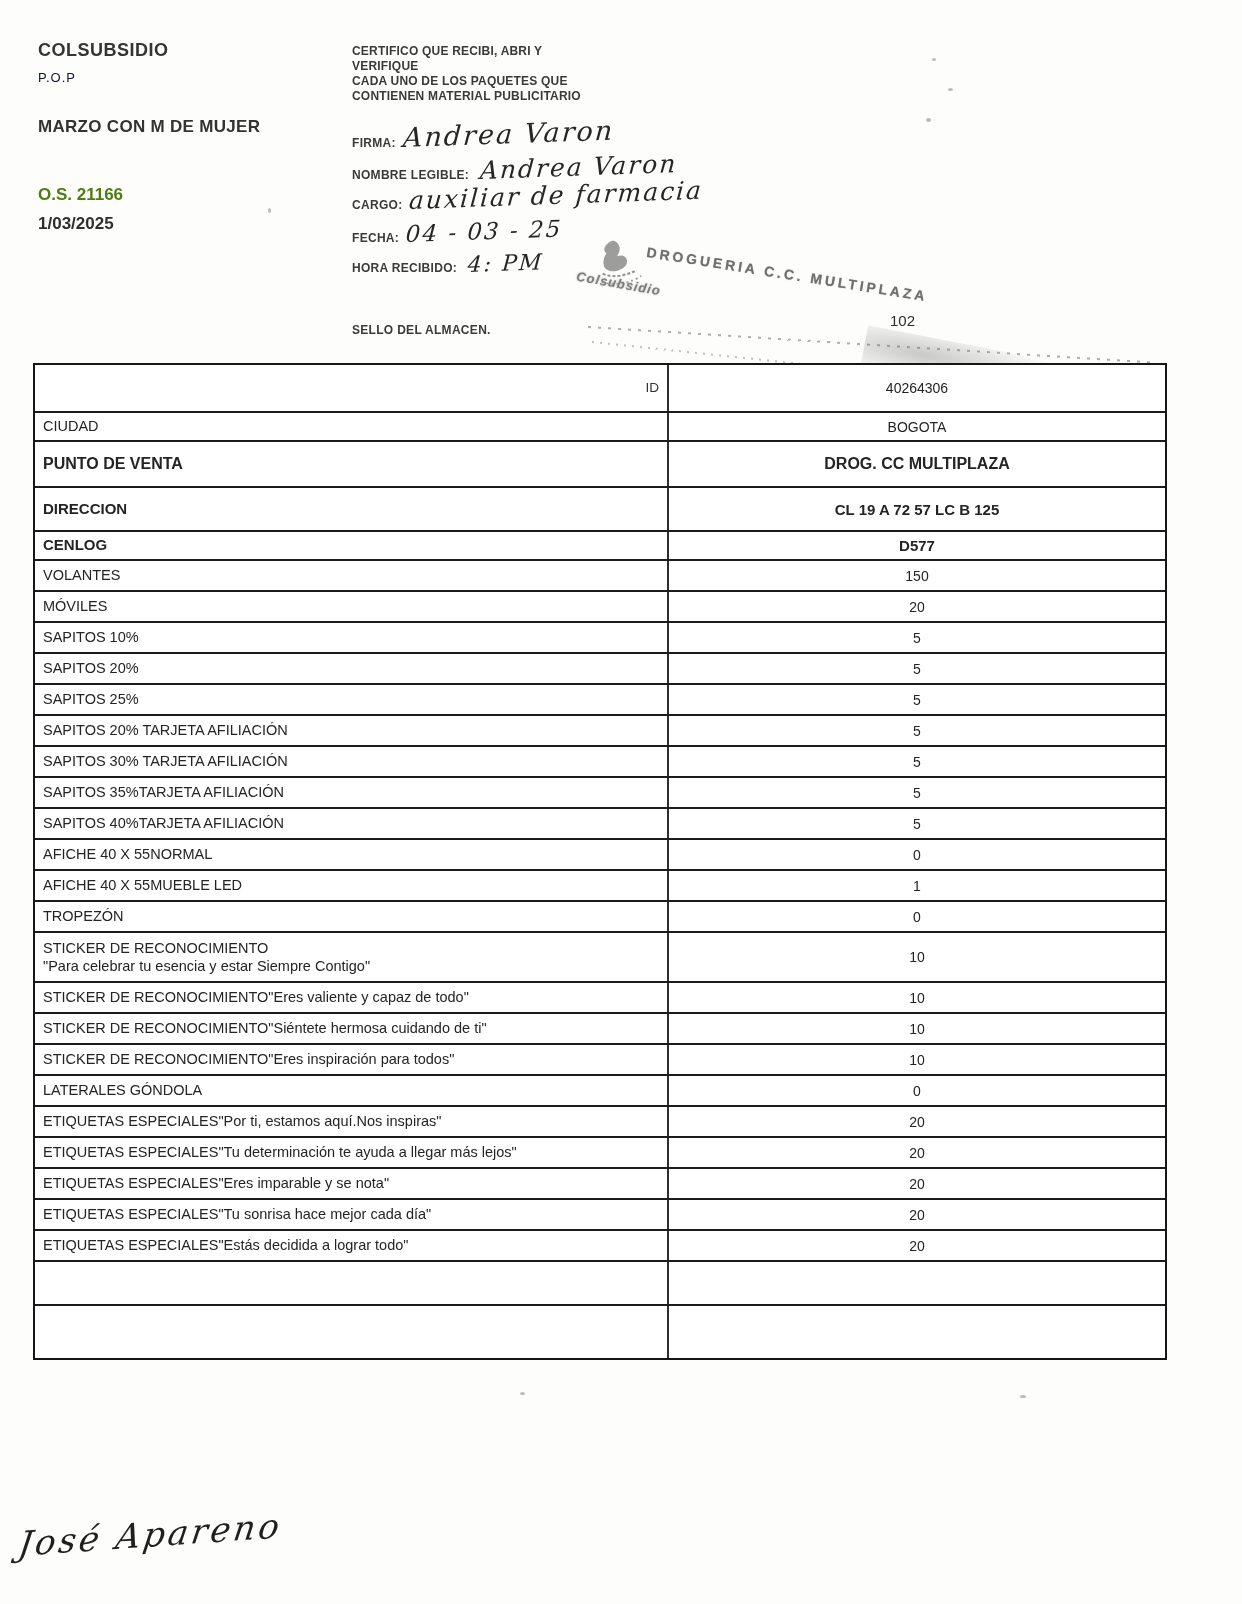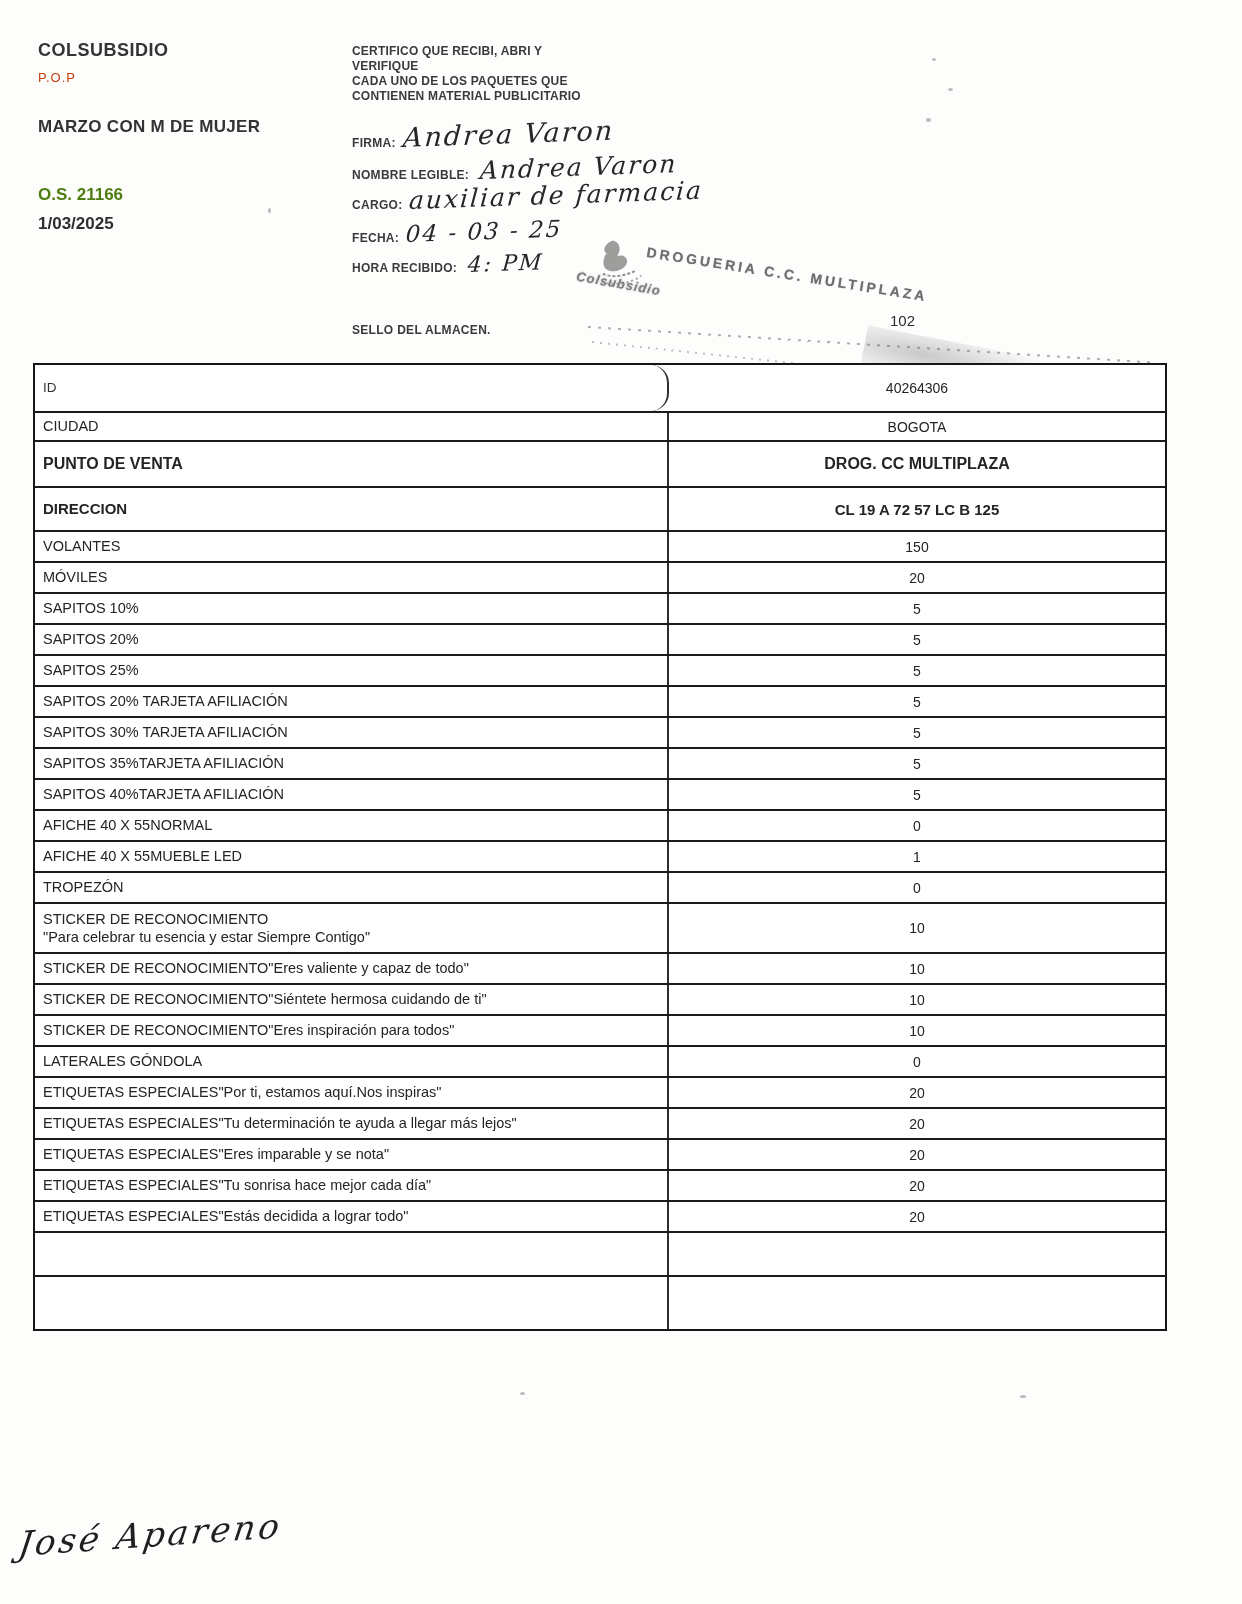--- a/index.html
+++ b/index.html
@@ -9,21 +9,21 @@
     width:1242px;height:1604px;
     margin:0 auto;
     background:#fdfdfc;
     font-family:"Liberation Sans", sans-serif;
     color:#1c1c1c;
     overflow:hidden;
   }
   
   .hdr-left{position:absolute;left:38px;top:40px;}
   .brand{font-size:18px;font-weight:bold;color:#343434;letter-spacing:.5px;}
-  .pop{font-size:13px;color:#c2410c;margin-top:9px;letter-spacing:1px;}
+  .pop{font-size:13px;color:#0f172a;margin-top:9px;letter-spacing:1px;}
   .campaign{font-size:17px;font-weight:bold;color:#333;margin-top:32px;letter-spacing:.3px;}
   .os-number{position:absolute;left:38px;top:185px;font-size:17px;font-weight:bold;color:#4d7c0f;}
   .os-date{position:absolute;left:38px;top:214px;font-size:17px;font-weight:bold;color:#2e2e2e;}
   
   .cert{position:absolute;left:352px;top:44px;width:330px;font-size:12px;font-weight:bold;line-height:15px;color:#3a3a3a;letter-spacing:.2px;}
   .field{position:absolute;white-space:nowrap;}
   .field .lbl{font-size:12px;font-weight:bold;color:#3a3a3a;letter-spacing:.3px;vertical-align:middle;}
   .hand{
     font-family:"DejaVu Serif", serif;font-style:italic;
     color:#262626;letter-spacing:2px;
@@ -78,21 +78,21 @@
   .cell-l{
     width:634px;border-right:2px solid #2e2e2e;
     padding:2px 8px;display:flex;flex-direction:column;justify-content:center;
     font-size:14.5px;line-height:1.25;color:#242424;
   }
   .cell-r{
     flex:1;display:flex;align-items:center;justify-content:center;
     font-size:14px;color:#242424;padding:1px 4px;text-align:center;
   }
   .r-id{min-height:46px;}
-  .r-id .cell-l{align-items:flex-start;font-size:13.5px;color:#333;border-radius:18px;}
+  .r-id .cell-l{align-items:flex-end;font-size:13.5px;color:#333;}
   .r-id .cell-r{font-size:14px;border-radius:22px;}
   .r-pdv{min-height:46px;}
   .r-pdv .cell-l{font-weight:bold;font-size:16px;}
   .r-pdv .cell-r{font-weight:bold;font-size:16px;}
   .r-short{min-height:29px;}
   .r-dir{min-height:44px;}
   .r-dir .cell-l,.r-dir .cell-r{font-weight:bold;font-size:15px;}
   .r-cen{min-height:29px;}
   .r-cen .cell-l,.r-cen .cell-r{font-weight:bold;font-size:15px;}
   .r-2line{min-height:50px;}
@@ -186,20 +186,26 @@
             <span>PUNTO DE VENTA</span>
           </div>
           <div class="cell-r">DROG. CC MULTIPLAZA</div>
         </div>
         <div class="row r-dir">
           <div class="cell-l">
             <span>DIRECCION</span>
           </div>
           <div class="cell-r">CL 19 A 72 57 LC B 125</div>
         </div>
+        <div class="row r-cen">
+          <div class="cell-l">
+            <span>CENLOG</span>
+          </div>
+          <div class="cell-r">D577</div>
+        </div>
         <div class="row">
           <div class="cell-l">
             <span>VOLANTES</span>
           </div>
           <div class="cell-r">150</div>
         </div>
         <div class="row">
           <div class="cell-l">
             <span>MÓVILES</span>
           </div>

